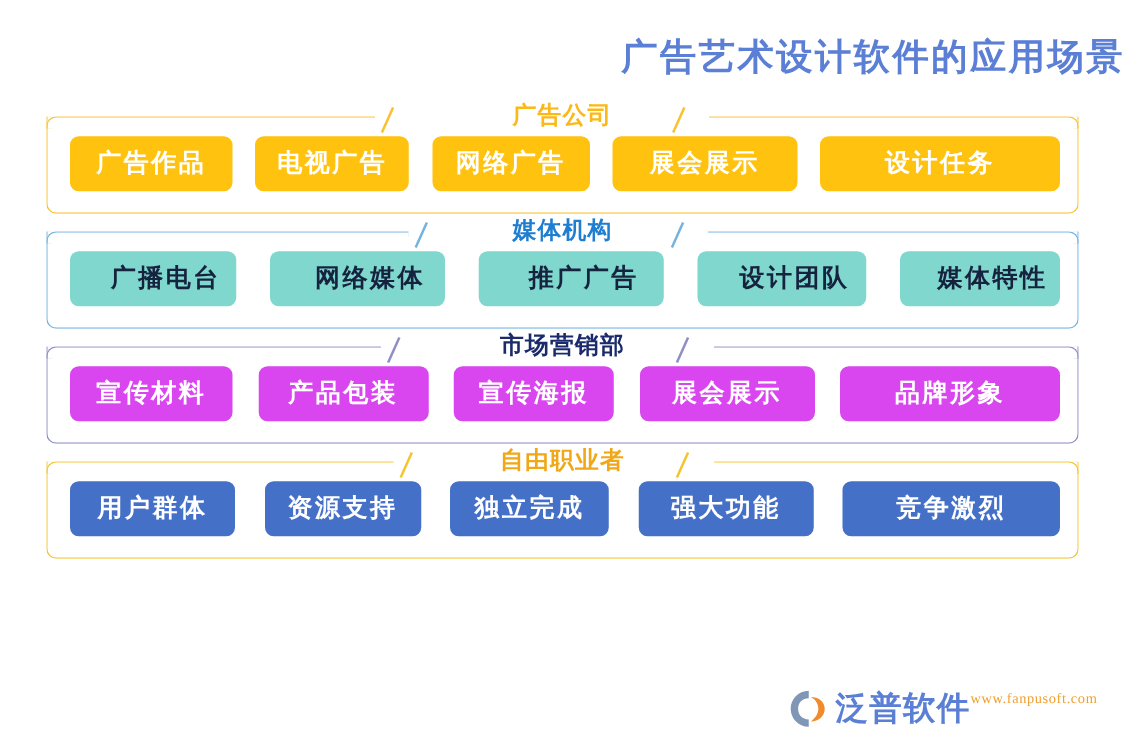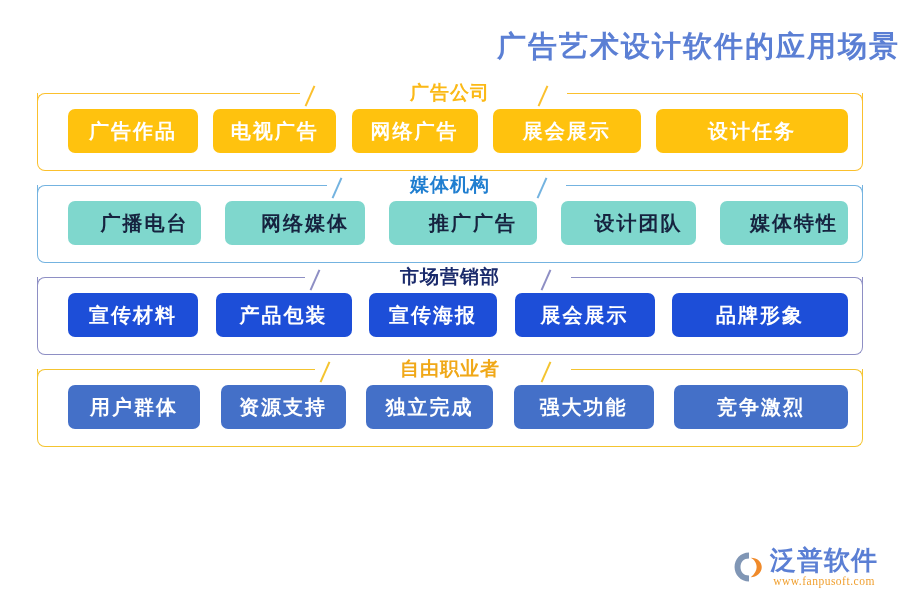--- a/index.html
+++ b/index.html
@@ -87,21 +87,21 @@
     color: #f2b705;
     letter-spacing: 1px;
     white-space: nowrap;
     line-height: 26px;
     background: #ffffff;
     padding: 0 10px;
     z-index: 3;
   }
   .chips {
     position: absolute;
-    left: 16px;
+    left: 4px;
     right: 0;
     top: 26px;
     display: flex;
     justify-content: space-between;
     align-items: center;
     padding: 0 15px;
     box-sizing: border-box;
   }
   .chip {
     height: 44px;
@@ -124,21 +124,21 @@
   
   .s2 .sec-box, .s2 .sec-top-left, .s2 .sec-top-right { border-color: #74b3e0; }
   .s2 .slash { background: #74b3e0; }
   .s2 .sec-title { color: #1f7ed0; }
   .s2 .chip { background: #7fd7cd; color: #16233f; padding-left: 20px; }
 
   
   .s3 .sec-box, .s3 .sec-top-left, .s3 .sec-top-right { border-color: #8e8fc4; }
   .s3 .slash { background: #8e8fc4; }
   .s3 .sec-title { color: #1a2a6b; }
-  .s3 .chip { background: #1d4ed8; color: #ffffff; }
+  .s3 .chip { background: #d946ef; color: #ffffff; }
 
   
   .s4 .sec-box, .s4 .sec-top-left, .s4 .sec-top-right { border-color: #f4c430; }
   .s4 .slash { background: #f4c430; }
   .s4 .sec-title { color: #f0a818; }
   .s4 .chip { background: #4470c8; color: #ffffff; }
 
   
   .logo {
     position: absolute;
@@ -149,21 +149,21 @@
     height: 46px;
   }
   .logo-mark {
     width: 34px;
     height: 34px;
     margin-right: 4px;
     flex: 0 0 auto;
   }
   .logo-text-wrap {
     display: flex;
-    flex-direction: column;
+    flex-direction: row;
     justify-content: flex-start;
   }
   .logo-name {
     font-size: 26px;
     font-weight: 700;
     color: #5b7fd4;
     line-height: 28px;
     letter-spacing: 1px;
     font-family: "Liberation Serif", "DejaVu Serif", serif;
   }

